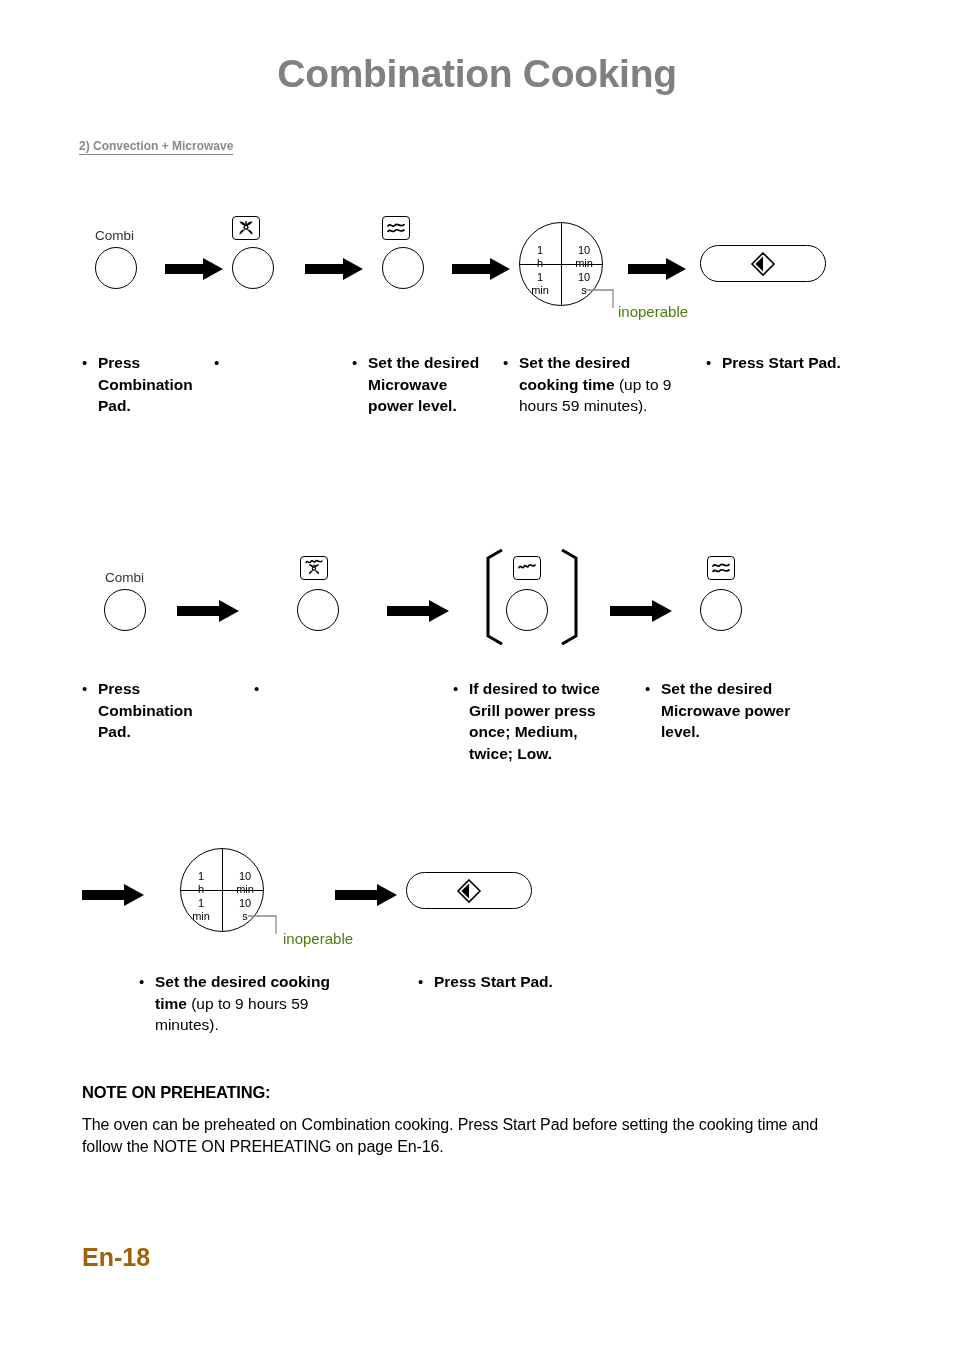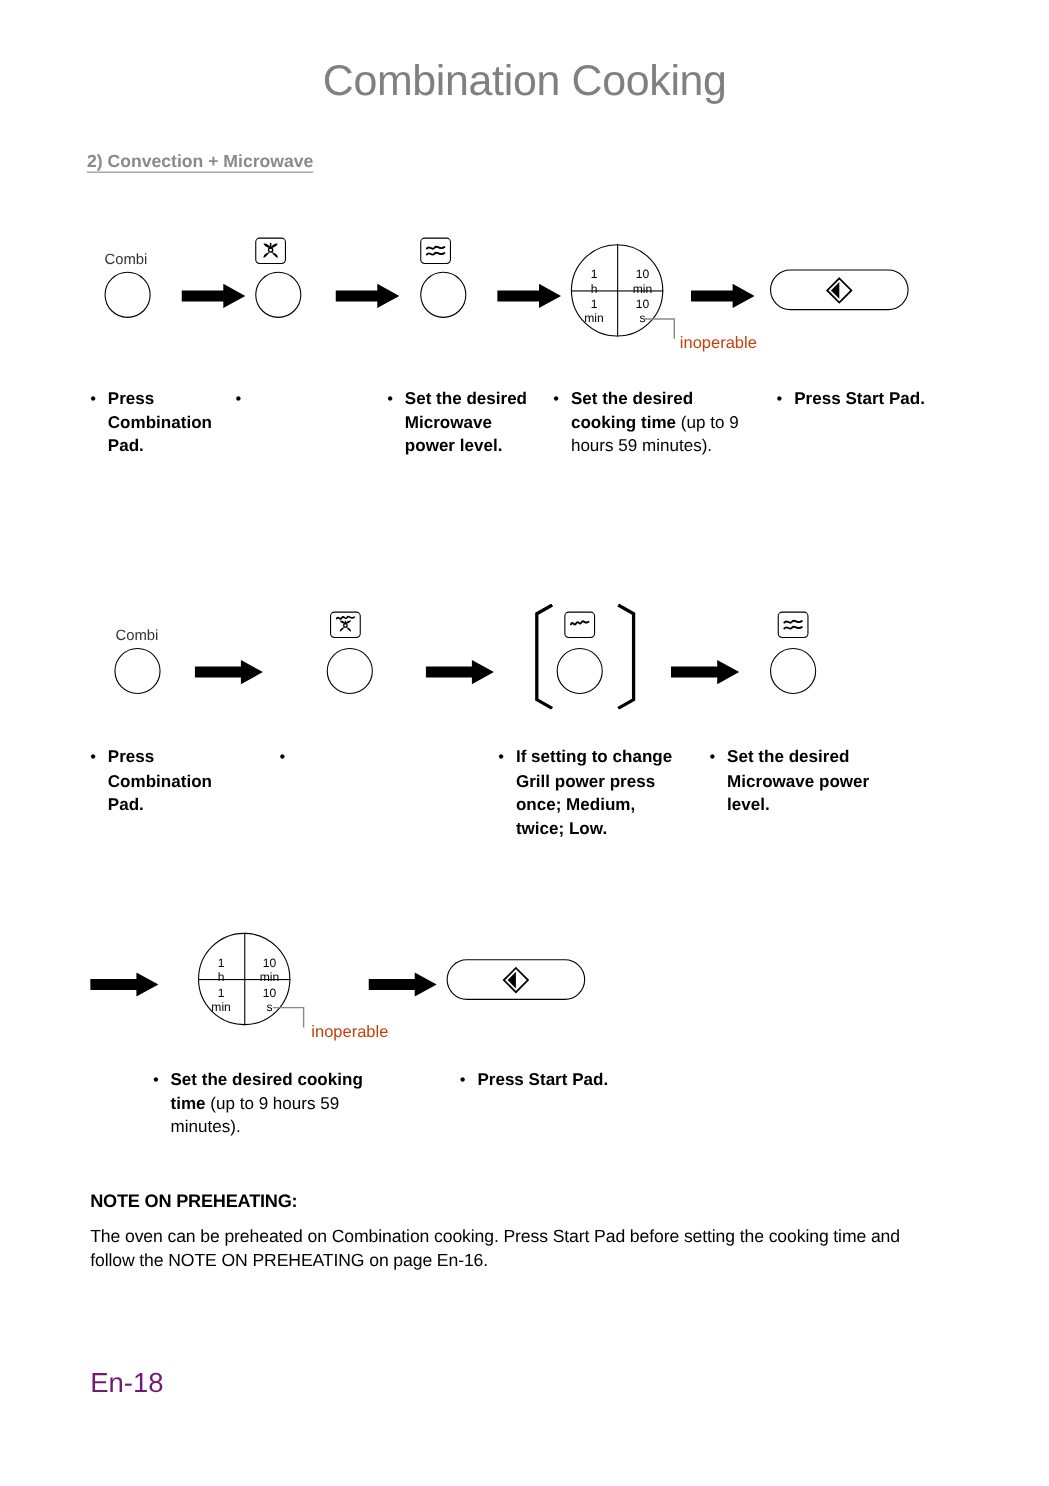--- a/index.html
+++ b/index.html
@@ -22,29 +22,29 @@
   }
 
   
   .page-title {
     position: absolute;
     top: 52px;
     left: 0;
     width: 954px;
     text-align: center;
     font-size: 39px;
-    font-weight: normal;
+    font-weight: bold;
     color: #808080;
     letter-spacing: -0.3px;
   }
 
   
   .section-heading {
     position: absolute;
-    font-size: 16px;
+    font-size: 12px;
     font-weight: bold;
     color: #8a8a8a;
     text-decoration: underline;
     text-underline-offset: 4px;
     white-space: nowrap;
   }
   #sec2-heading { left: 79px; top: 139px; }
   #sec3-heading { left: 79px; top: 479px; }
 
   
@@ -121,21 +121,21 @@
   .dial .q.tl { left: 0px;  top: 21px; }
   .dial .q.tr { left: 44px; top: 21px; }
   .dial .q.bl { left: 0px;  top: 48px; }
   .dial .q.br { left: 44px; top: 48px; }
 
   .leader { position: absolute; }
   .leader svg { display: block; }
   .inoperable-label {
     position: absolute;
     font-size: 15px;
-    color: #c2410c;
+    color: #4d7c0f;
     white-space: nowrap;
   }
 
   
   .start-pad {
     position: absolute;
     width: 126px;
     height: 37px;
     border: 1.4px solid #000;
     border-radius: 19px;
@@ -191,22 +191,22 @@
     font-family: "Liberation Sans Narrow", "Liberation Sans", sans-serif;
     letter-spacing: -0.1px;
   }
 
   
   .footer-page {
     position: absolute;
     left: 82px;
     top: 1243px;
     font-size: 25px;
-    font-weight: normal;
-    color: #701a75;
+    font-weight: bold;
+    color: #a16207;
   }
 </style>
 </head>
 <body>
 
 <div class="page">
 
   <div class="page-title">Combination Cooking</div>
 
   <div class="section-heading" id="sec2-heading">2) Convection + Microwave</div>
@@ -383,21 +383,21 @@
 
   <div class="caption" style="left:82px; top:678px; width:130px;">
     <span class="bullet">•</span>
     <span class="ctext">Press Combination Pad.</span>
   </div>
   <div class="caption" style="left:254px; top:678px; width:160px;">
     <span class="bullet">•</span>
   </div>
   <div class="caption" style="left:453px; top:678px; width:168px;">
     <span class="bullet">•</span>
-    <span class="ctext">If setting to change Grill power press once; Medium, twice; Low.</span>
+    <span class="ctext">If desired to twice Grill power press once; Medium, twice; Low.</span>
   </div>
   <div class="caption" style="left:645px; top:678px; width:160px;">
     <span class="bullet">•</span>
     <span class="ctext">Set the desired Microwave power level.</span>
   </div>
 
   <div class="diagram">
 
     <div class="arrow" style="left:82px; top:884px;">
       <svg width="62" height="22" viewBox="0 0 62 22">

